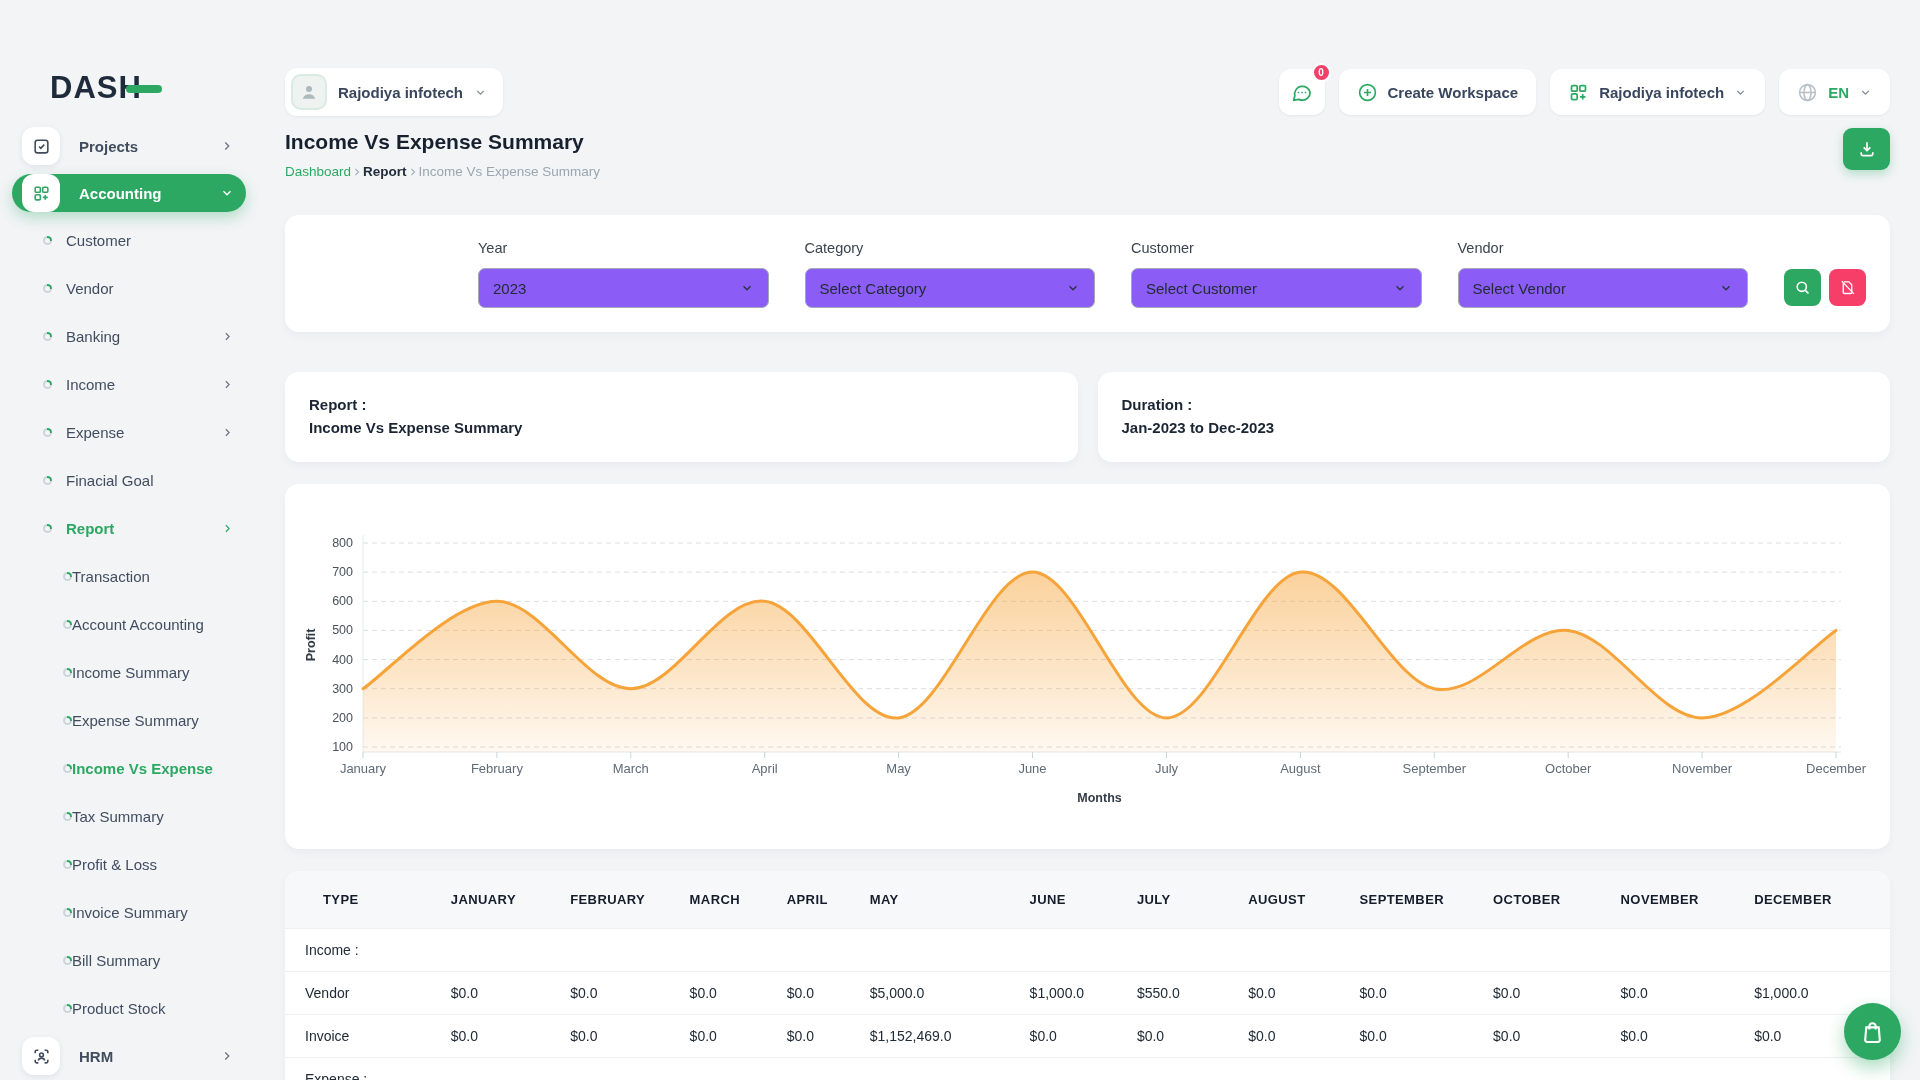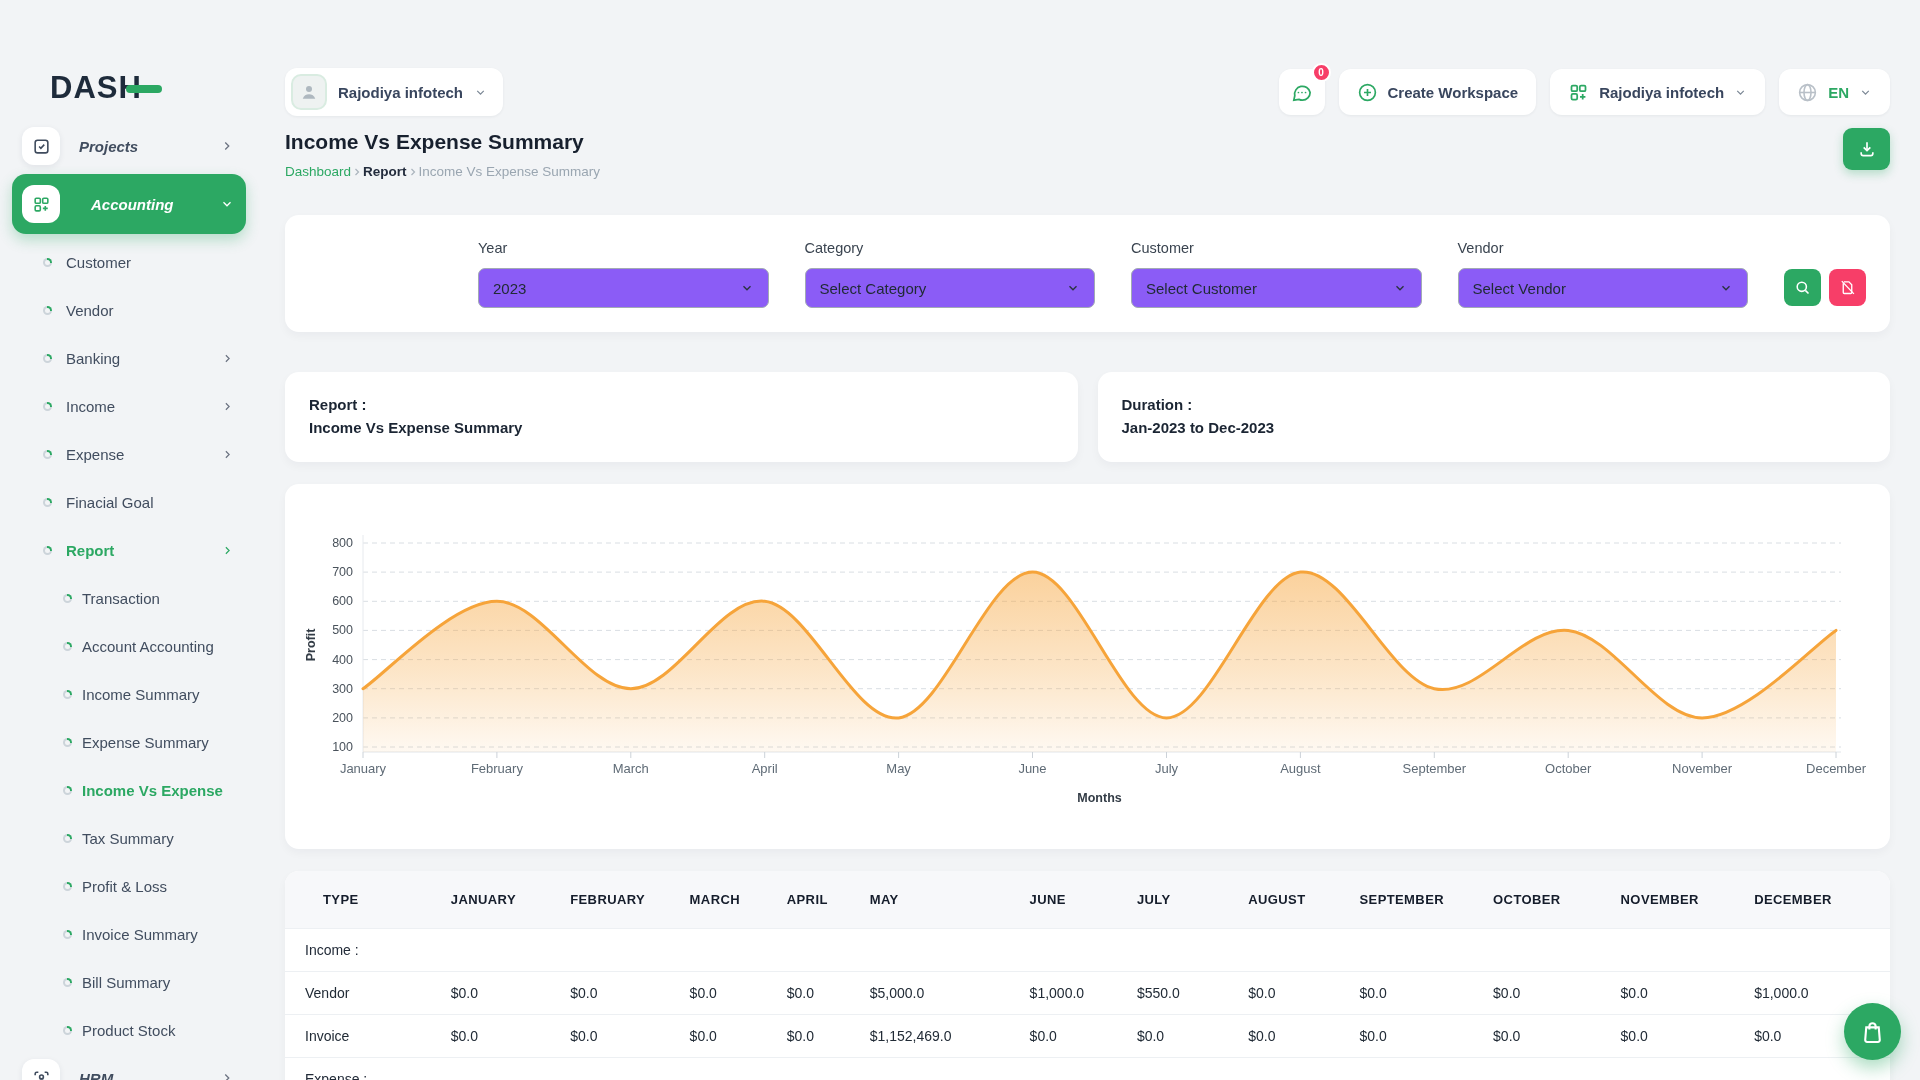--- a/index.html
+++ b/index.html
@@ -17,36 +17,36 @@
     font-family:"Liberation Sans", sans-serif;background:var(--bg);color:var(--text-dark);}
   svg{display:block;}
 
   
   .sidebar{position:absolute;left:0;top:0;width:258px;height:1080px;padding:70px 12px 0 12px;}
   .logo{height:36px;margin:0 0 16px 38px;display:flex;align-items:center;}
   .logo-text{font-size:31px;font-weight:800;letter-spacing:1px;color:#1e2b3b;}
   .logo-dash{display:inline-block;width:36px;height:8px;border-radius:4px;background:var(--primary);margin-left:-16px;margin-top:2px;}
   .nav-row{display:flex;align-items:center;height:48px;padding:0 12px 0 10px;cursor:pointer;color:var(--text-side);}
   .nav-row .nav-label{font-size:15px;margin-left:19px;}
-  .nav-row.lvl0 .nav-label{font-weight:600;font-style:italic;}
+  .nav-row.lvl0 .nav-label{font-weight:600;}
   .icon-box{width:38px;height:38px;background:#fff;border-radius:12px;display:flex;align-items:center;justify-content:center;
     box-shadow:0 2px 6px rgba(30,41,59,.08);color:#3f4b5d;flex:0 0 auto;}
-  .nav-row.active-pill{background:var(--primary);border-radius:14px;color:#fff;height:60px;margin:4px 0;
-    box-shadow:0 6px 14px rgba(44,168,99,.30);gap:12px;}
+  .nav-row.active-pill{background:var(--primary);border-radius:24px;color:#fff;height:38px;margin:4px 0;
+    box-shadow:0 6px 14px rgba(44,168,99,.30);}
   .nav-row.active-pill .nav-label{font-weight:700;color:#fff;}
   .nav-row.active-pill .icon-box{color:var(--primary);box-shadow:none;}
   .nav-row .chev{margin-left:auto;color:#6b7280;}
   .nav-row.active-pill .chev{color:#fff;}
   .bullet{width:9px;height:9px;border-radius:50%;flex:0 0 auto;position:relative;
     background:conic-gradient(var(--primary) 0 100deg,#ccd4da 100deg 360deg);}
   .bullet::after{content:"";position:absolute;left:2px;top:2px;width:5px;height:5px;border-radius:50%;background:var(--bg);}
   .lvl1{padding-left:31px;}
   .lvl1 .nav-label{margin-left:14px;}
   .lvl2{padding-left:51px;}
-  .lvl2 .nav-label{margin-left:10px;}
+  .lvl2 .nav-label{margin-left:0;}
   .nav-row.green-link{color:var(--primary);}
   .nav-row.green-link .nav-label{font-weight:700;color:var(--primary);}
   .nav-row.green-link .chev{color:var(--primary);}
 
   
   .main{position:absolute;left:258px;top:0;width:1662px;height:1080px;padding:68px 30px 0 27px;}
 
   .topbar{display:flex;align-items:center;height:48px;}
   .pill{background:#fff;border-radius:12px;box-shadow:0 1px 3px rgba(20,30,50,.06);display:flex;align-items:center;}
   .ws-pill{height:48px;padding:6px 16px 6px 6px;gap:11px;cursor:pointer;}

